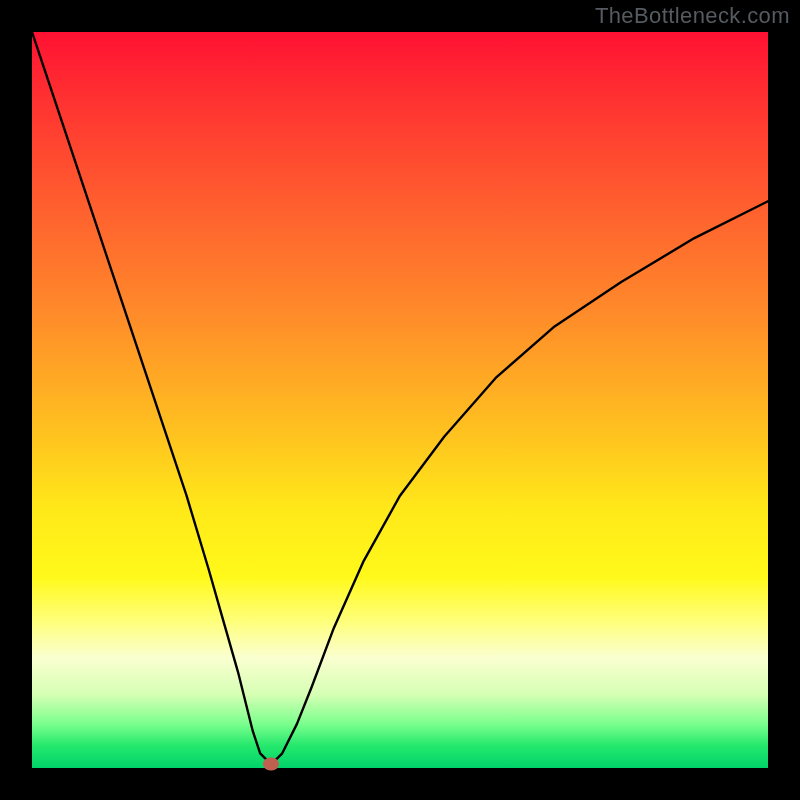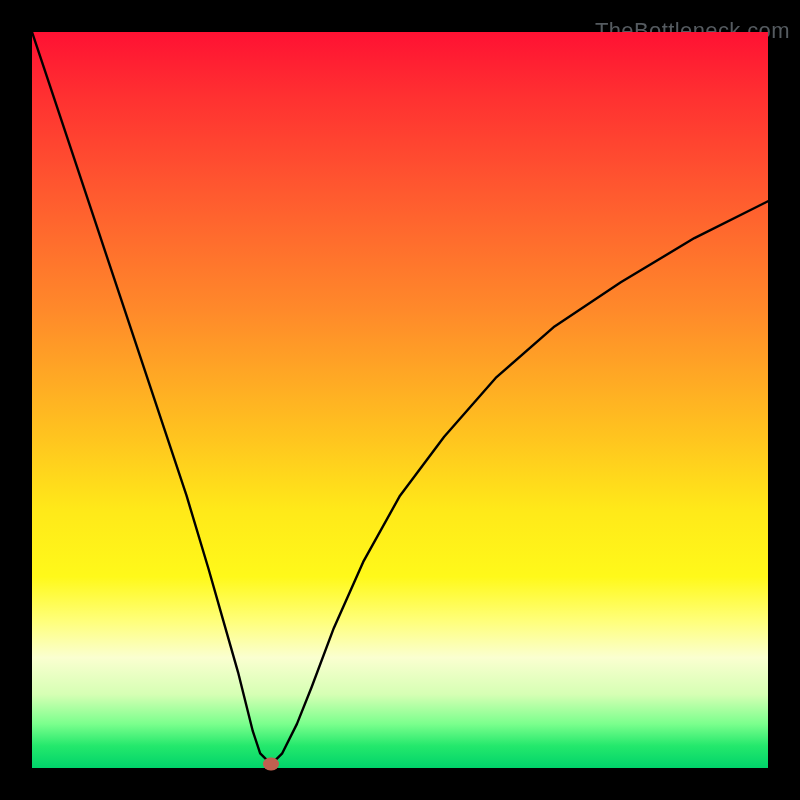--- a/index.html
+++ b/index.html
@@ -37,21 +37,21 @@
       #ffff7a 80%,
       #faffd0 85%,
       #d6ffb4 90%,
       #7bff8d 94%,
       #24e86c 97%,
       #00d36a 100%
     );
   }
   .watermark {
     position: absolute;
-    top: 18px;
+    top: 3px;
     right: 10px;
     color: #555b60;
     font-size: 22px;
     letter-spacing: 0.4px;
     font-weight: 500;
     user-select: none;
   }
   svg.curve {
     position: absolute;
     top: 0;

